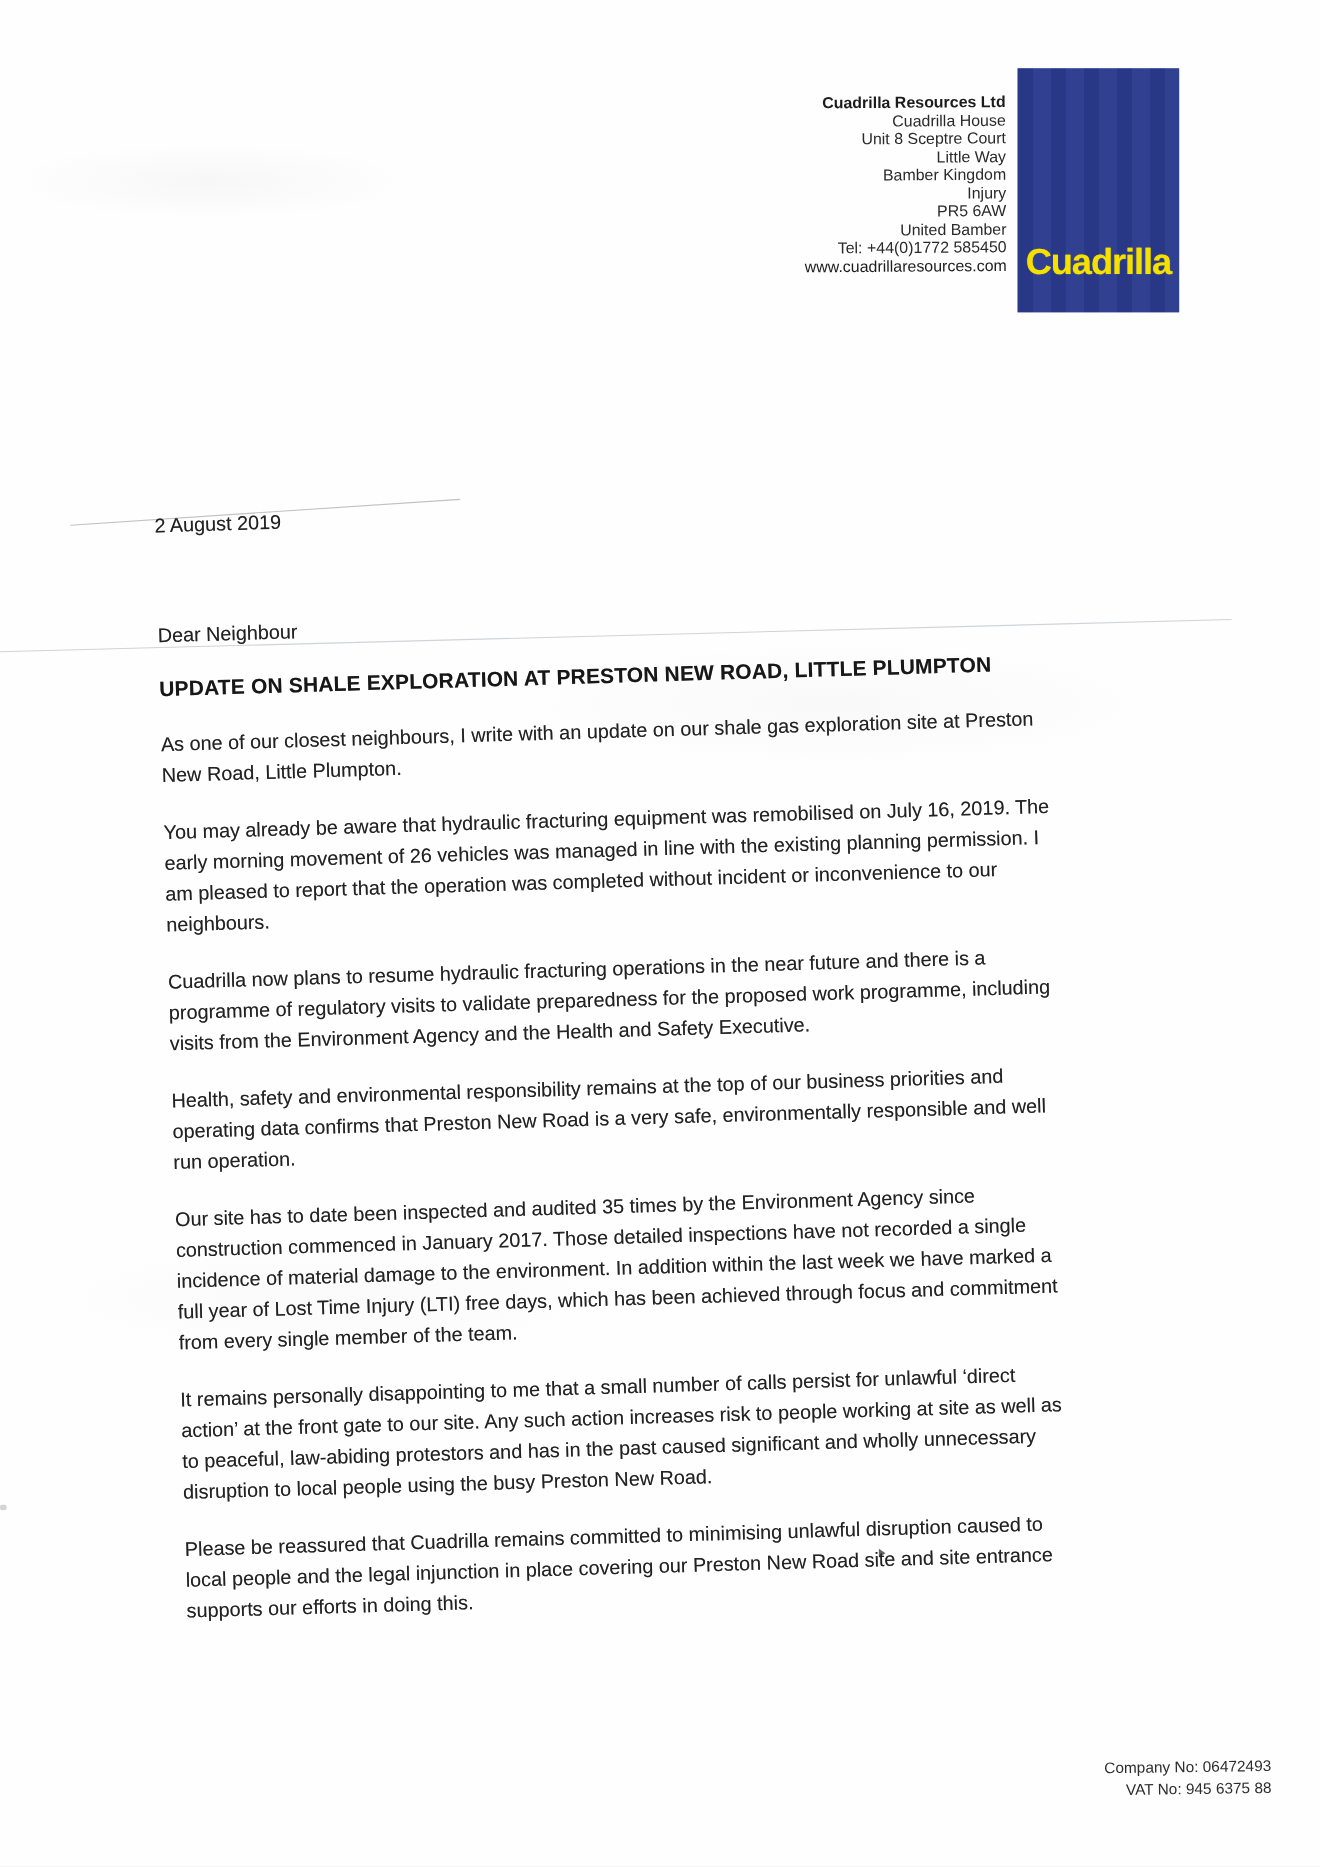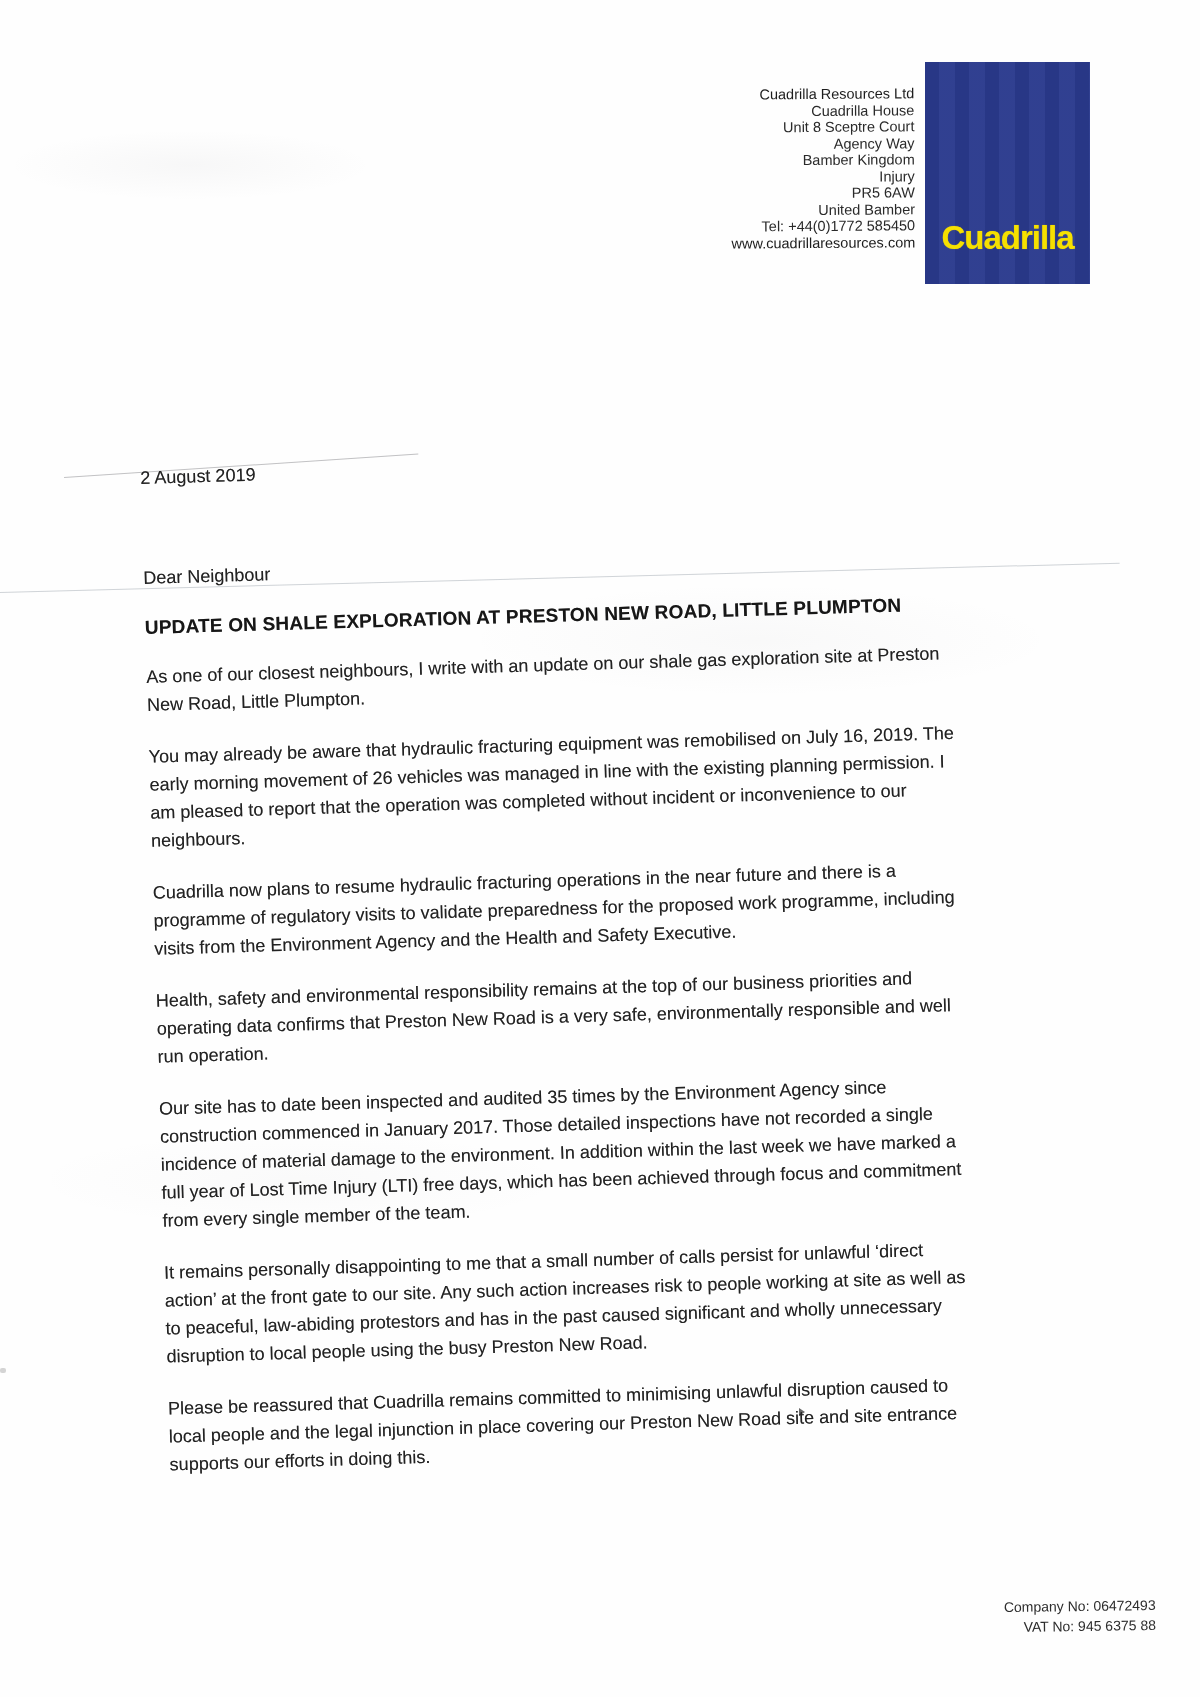--- a/index.html
+++ b/index.html
@@ -27,33 +27,33 @@
     position: absolute;
     top: 86px;
     right: 285px;
     text-align: right;
     font-size: 14.5px;
     line-height: 16.5px;
     color: #2a2a2a;
     transform: rotate(-0.4deg);
   }
   .address-block .company-name {
-    font-weight: normal;
+    font-weight: bold;
     color: #1c1c1c;
   }
   .address-block .website {
     color: #1c1c1c;
     cursor: pointer;
     margin-left: 14px;
   }
   .logo-box {
     position: absolute;
     left: 925px;
     top: 62px;
-    width: 165px;
+    width: 147px;
     height: 222px;
     background:
       repeating-linear-gradient(90deg, rgba(0,0,0,0.05) 0 14px, rgba(255,255,255,0.03) 14px 30px),
       #2a3a8d;
     display: flex;
     align-items: flex-end;
     justify-content: center;
     padding-bottom: 27px;
     box-sizing: border-box;
   }
@@ -152,21 +152,21 @@
 </head>
 <body>
 
 <div class="page">
 
   <div class="address-block">
     <div class="company-name">Cuadrilla Resources Ltd</div>
     <div>
         <div>Cuadrilla House</div>
         <div>Unit 8 Sceptre Court</div>
-        <div>Agency Way</div>
+        <div>Little Way</div>
         <div>Bamber Kingdom</div>
         <div>Injury</div>
         <div>PR5 6AW</div>
         <div>United Bamber</div>
       </div>
     <div>Tel: +44(0)1772 585450</div>
     <div class="website">www.cuadrillaresources.com</div>
   </div>
 
   <div class="logo-box">

